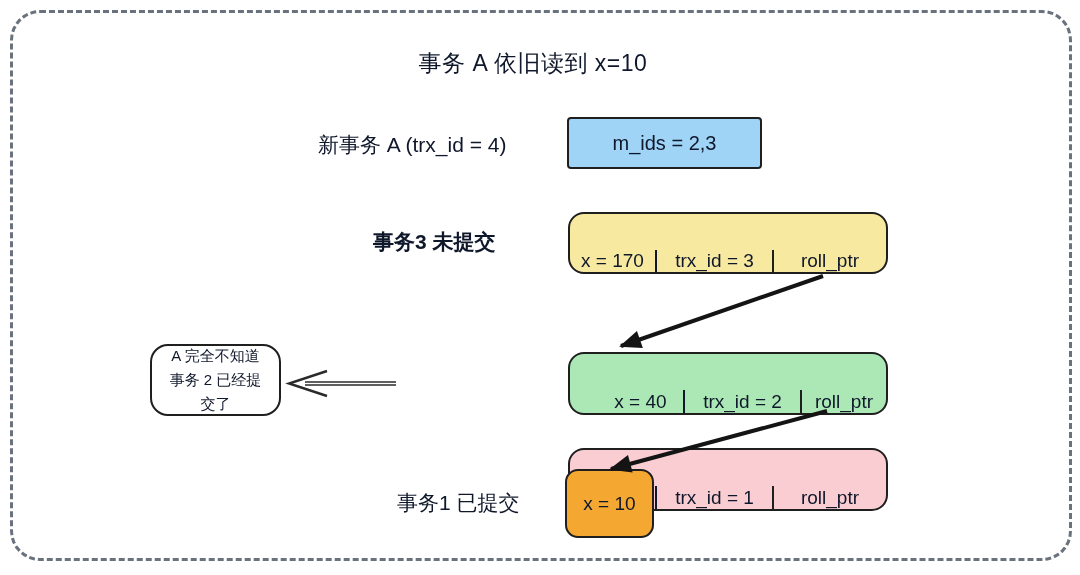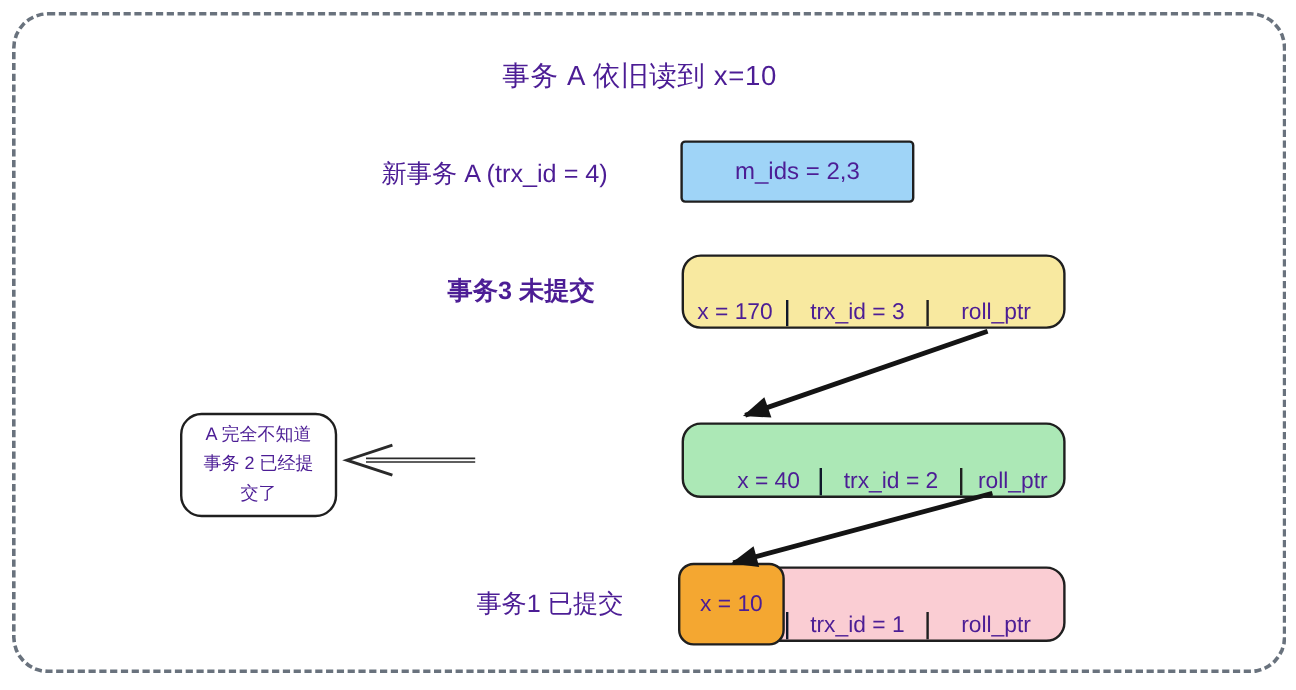--- a/index.html
+++ b/index.html
@@ -1,21 +1,21 @@
 <!DOCTYPE html>
 <html><head>
 <meta charset="utf-8">
 <style>
   html,body{margin:0;padding:0;background:#ffffff;}
   .canvas{
     position:relative;
     width:1080px;height:575px;
     background:#ffffff;
     font-family:"Liberation Sans","DejaVu Sans",sans-serif;
-    color:#4c1d95;
+    color:#0f172a;
     overflow:hidden;
   }
   .frame{
     position:absolute;left:10px;top:10px;
     width:1062px;height:551px;
     border:3px dashed #69727d;
     border-radius:30px;
     box-sizing:border-box;
   }
   .title{
@@ -35,36 +35,36 @@
     display:flex;align-items:center;justify-content:center;
     font-size:20px;box-sizing:border-box;
   }
   .vbox{
     position:absolute;left:568px;width:320px;
     border:2.5px solid #1f1f1f;border-radius:16px;
     display:flex;box-sizing:border-box;overflow:hidden;
   }
   .vbox-trx3{top:212px;height:62px;}
   .vbox-trx2{top:352px;height:63px;}
-  .vbox-trx1{top:472px;height:63px;}
+  .vbox-trx1{top:448px;height:63px;}
   .cell{
     display:flex;align-items:center;justify-content:center;
     font-size:19px;box-sizing:border-box;margin-top:36px;
   }
   .c1{width:85px;}
   .c2{width:119px;border-left:2px solid #0f172a;border-right:2px solid #1f1f1f;}
   .c3{flex:1;}
   .highlight-cell{
     position:absolute;left:565px;top:469px;width:89px;height:69px;
     border:2.5px solid #1f1f1f;border-radius:13px;
     display:flex;align-items:center;justify-content:center;
     font-size:19px;box-sizing:border-box;z-index:2;
   }
   .bubble{
-    position:absolute;left:150px;top:344px;width:131px;height:87px;
+    position:absolute;left:150px;top:344px;width:131px;height:72px;
     border:2.5px solid #1f1f1f;border-radius:18px;background:#ffffff;
     display:flex;align-items:center;justify-content:center;
     text-align:center;font-size:15px;line-height:1.62;
     white-space:pre-line;box-sizing:border-box;
   }
   .arrows{
     position:absolute;left:0;top:0;width:1080px;height:575px;
     pointer-events:none;z-index:5;
   }
 </style>

